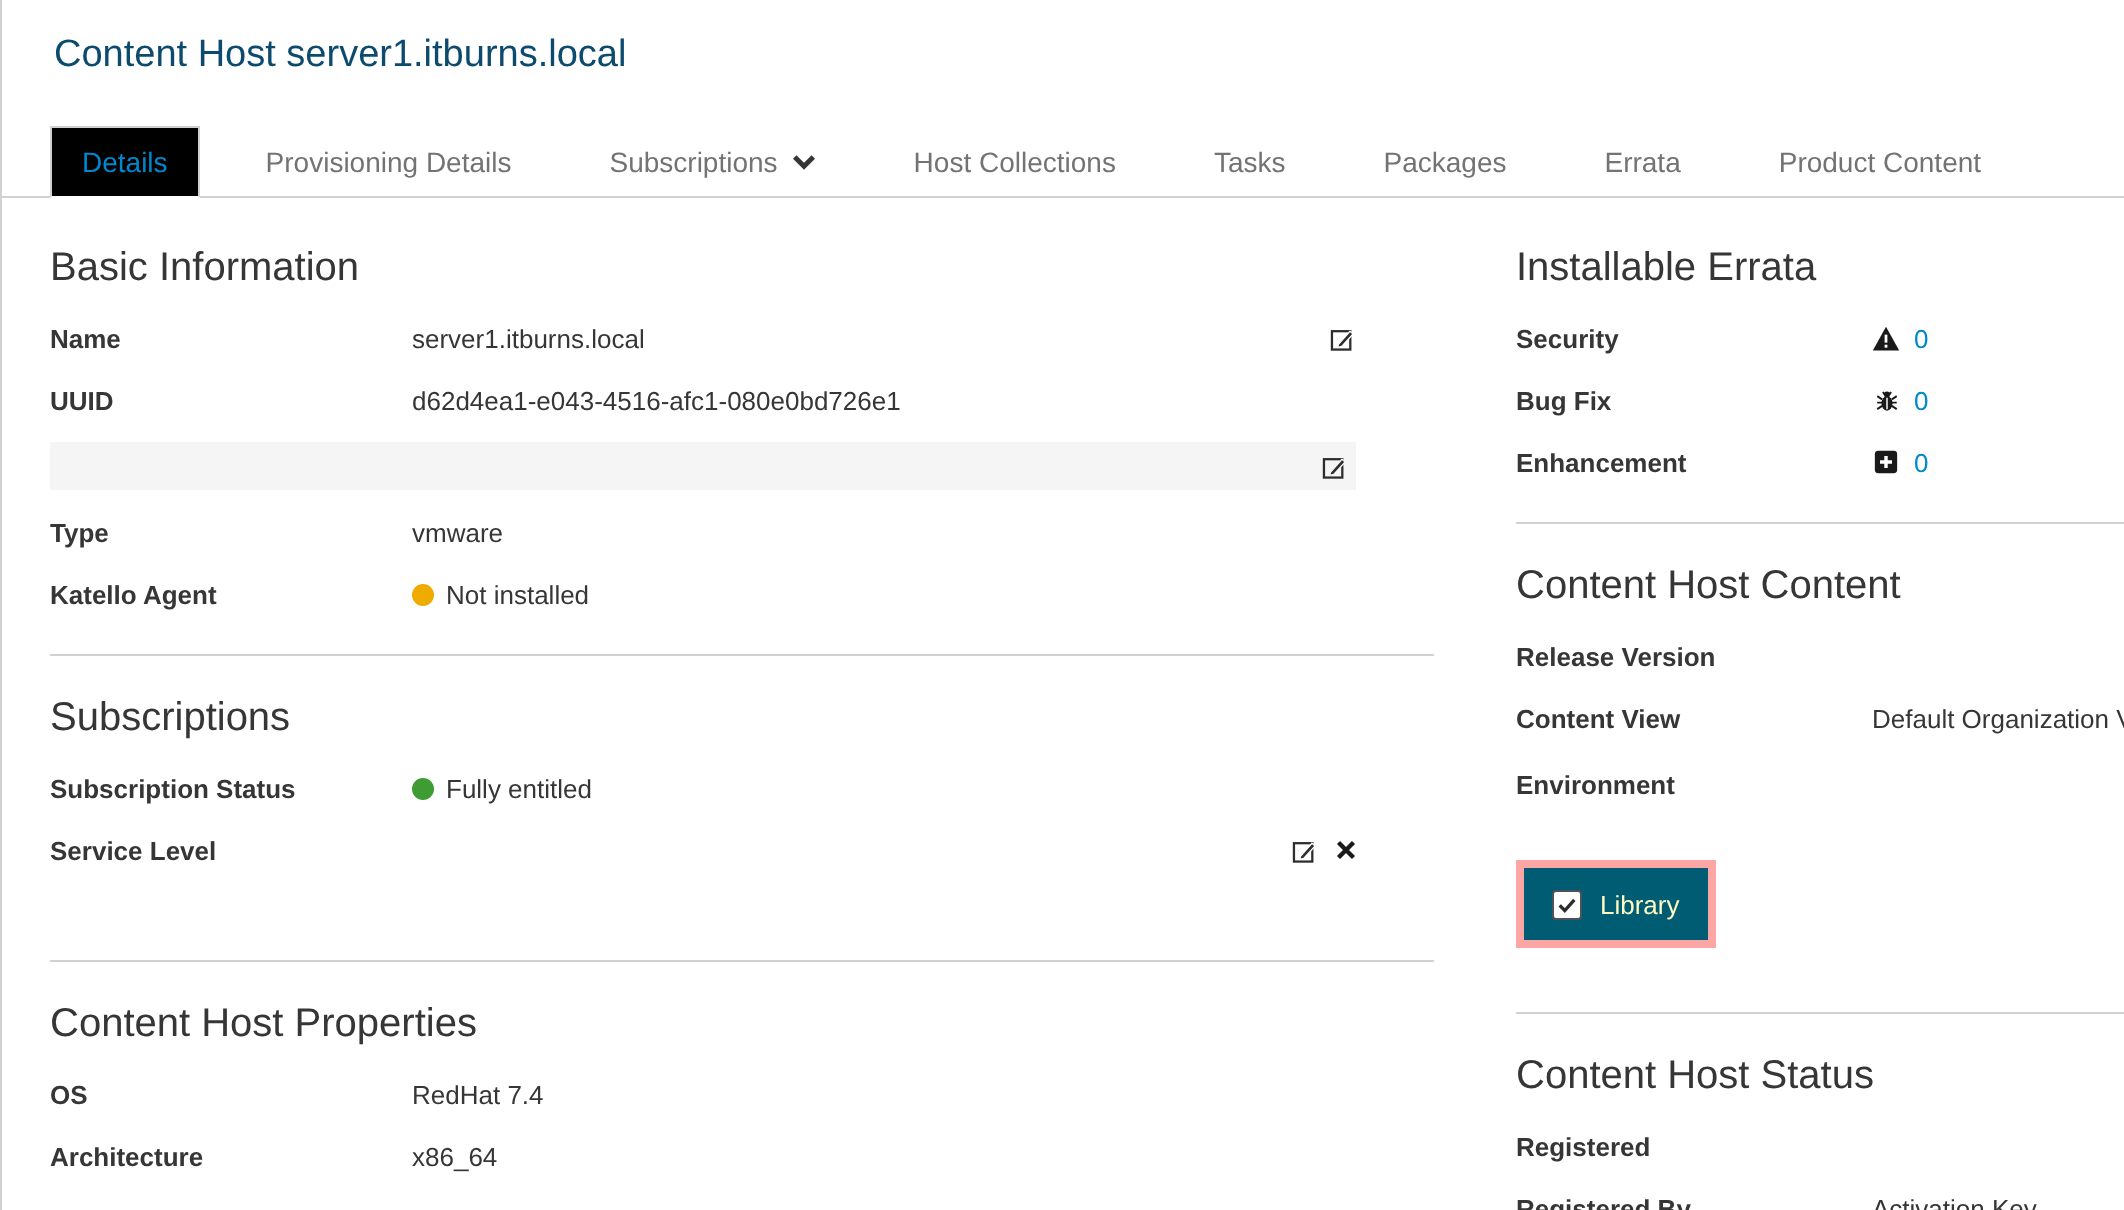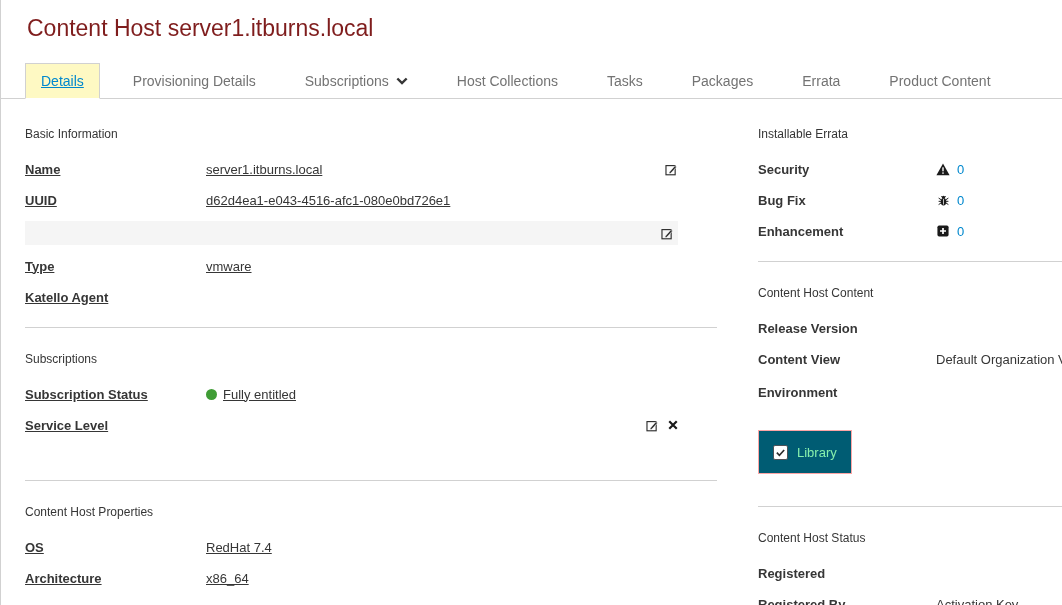--- a/index.html
+++ b/index.html
@@ -4,73 +4,73 @@
 <style>
   * { margin:0; padding:0; box-sizing:border-box; }
   html,body { width:1062px; height:605px; overflow:hidden; background:#fff; }
   body {
     font-family:"Liberation Sans","DejaVu Sans",sans-serif;
     color:#363636;
     border-left:1px solid #d1d1d1;
     position:relative;
   }
   .page-title {
-    font-size:23px; font-weight:400; color:#7f1d1d;
+    font-size:19px; font-weight:400; color:#0c4a6e;
     margin:14px 0 0 26px; line-height:28px;
   }
   
   .tabs {
     display:flex; align-items:flex-end;
     margin-top:21px; padding-left:24px;
     border-bottom:1px solid #d1d1d1;
   }
   .tab {
     font-size:14px; color:#737373; line-height:18px;
     padding:8px 15px; margin-right:17px; margin-bottom:-1px;
     border:1px solid transparent; cursor:pointer;
     display:flex; align-items:center; gap:7px; white-space:nowrap;
   }
   .tab.active {
-    color:var(--accent-blue,#0088ce); background:#fef9c3;
-    border:1px solid #d1d1d1; border-bottom-color:#fff;text-decoration:underline;
+    color:var(--accent-blue,#0088ce); background:#000000;
+    border:1px solid #d1d1d1; border-bottom-color:#fff;
   }
   .caret-icon svg { display:block; }
   
   .content { display:flex; padding-left:24px; margin-top:25px; }
   .col-left  { width:692px; flex:0 0 692px; }
   .col-gap   { width:41px; flex:0 0 41px; }
   .col-right { width:340px; flex:0 0 340px; }
   .divider { border-top:1px solid #d1d1d1; margin:20px 0 21px 0; }
   h2.section-heading {
-    font-size:12px; font-weight:400; color:#363636;
+    font-size:20px; font-weight:400; color:#363636;
     margin-bottom:15px; line-height:20px;
   }
   
   .row { display:flex; align-items:center; min-height:20px; margin-bottom:11px; font-size:13px; }
-  .col-left .row { padding-right:39px;text-decoration:underline; }
+  .col-left .row { padding-right:39px; }
   .row .label { flex:0 0 181px; font-weight:bold; color:#363636; }
   .col-right .row .label { flex:0 0 178px; }
   .row .value { flex:1 1 auto; display:flex; align-items:center; gap:6px; white-space:nowrap; }
   .row .actions { display:flex; align-items:center; gap:9px; }
   .value-strip {
     flex:1 1 auto; background:#f5f5f5; height:24px;
     display:flex; align-items:center; justify-content:flex-end; padding-right:4px;
   }
   .status-dot { width:11px; height:11px; border-radius:50%; display:inline-block; }
   .status-dot.warn { background:var(--warning,#f0ab00); }
   .status-dot.ok   { background:var(--success,#3f9c35); }
   .icon-btn { cursor:pointer; display:inline-flex; align-items:center; }
   .icon-btn svg { display:block; }
   .count-link { color:var(--accent-blue,#0088ce); text-decoration:none; font-size:13px; margin-left:7px; cursor:pointer; }
   .errata-icon { display:inline-flex; width:14px; justify-content:center; }
   
   .library-btn {
     margin-top:17px; display:inline-flex; align-items:center; gap:9px;
-    background:var(--library-button-bg,#005c73); color:#86efac;
-    border:1px solid #fca5a5; padding:0 14px; height:44px;
+    background:var(--library-button-bg,#005c73); color:#fef9c3;
+    border:4px solid #fca5a5; padding:0 14px; height:44px;
     font-size:13px; font-family:inherit; cursor:pointer;
   }
   .checkbox-box {
     width:15px; height:15px; background:#fff; border:1px solid #4d5258;
     border-radius:2px; display:inline-flex; align-items:center; justify-content:center;
   }
   .subscriptions-extra { margin-bottom:45px; }
 </style>
 </head>
 <body>
@@ -146,20 +146,24 @@
         </span>
       </div>
 
       <div class="row">
         <span class="label">Type</span>
         <span class="value">vmware</span>
       </div>
 
       <div class="row">
         <span class="label">Katello Agent</span>
+        <span class="value">
+          <span class="status-dot warn"></span>
+          <span>Not installed</span>
+        </span>
       </div>
     </section>
 
     <div class="divider"></div>
 
     <section>
       <h2 class="section-heading">Subscriptions</h2>
 
       <div class="row">
         <span class="label">Subscription Status</span>

